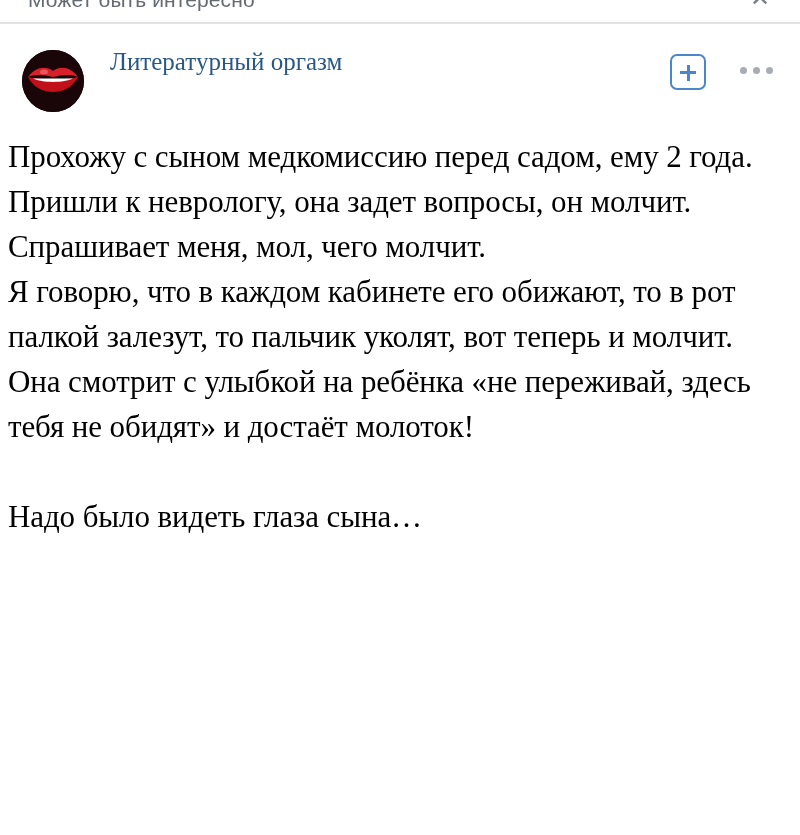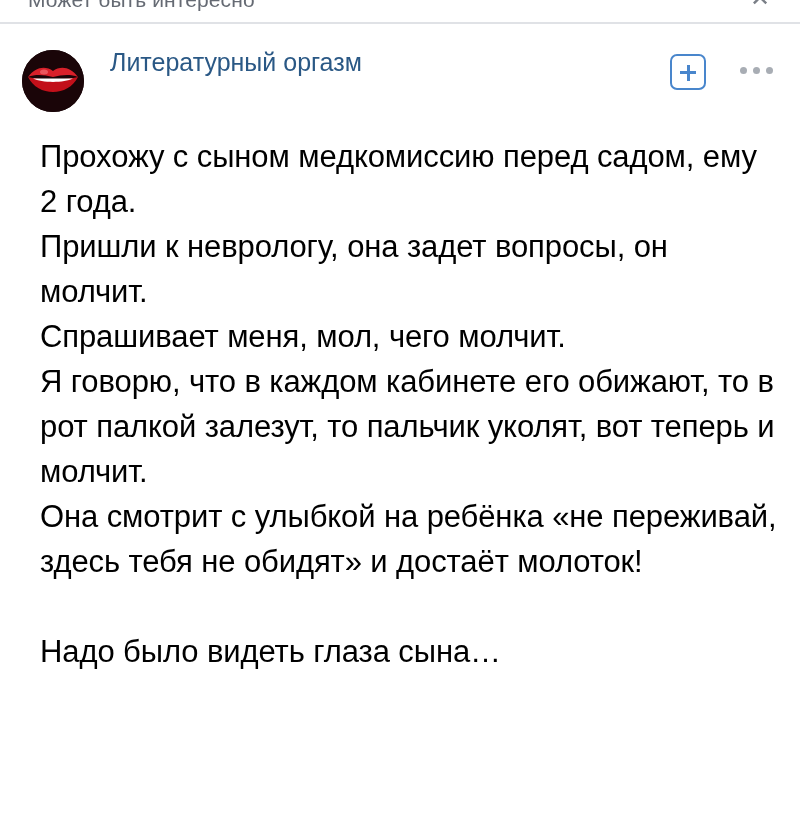--- a/index.html
+++ b/index.html
@@ -42,20 +42,21 @@
   }
   .divider {
     height: 2px;
     background: #e0e2e6;
     width: 100%;
   }
 
   
   .post {
     padding: 0;
+    font-family: Liberation Serif, serif;
   }
   .post-header {
     position: relative;
     height: 80px;
     padding: 22px 0 0 0;
   }
   .avatar {
     position: absolute;
     left: 22px;
     top: 26px;
@@ -121,21 +122,21 @@
     height: 7px;
     border-radius: 50%;
     background: #a8adb4;
   }
   .more-btn span:nth-child(1) { left: 0; }
   .more-btn span:nth-child(2) { left: 13px; }
   .more-btn span:nth-child(3) { left: 26px; }
 
   
   .post-text {
-    padding: 8px 18px 0 40px;
+    padding: 8px 18px 0 8px;
     font-size: 31px;
     line-height: 45px;
     color: #000000;
     white-space: pre-wrap;
     word-wrap: break-word;
     letter-spacing: -0.1px;
   }
 </style>
 </head>
 <body>

